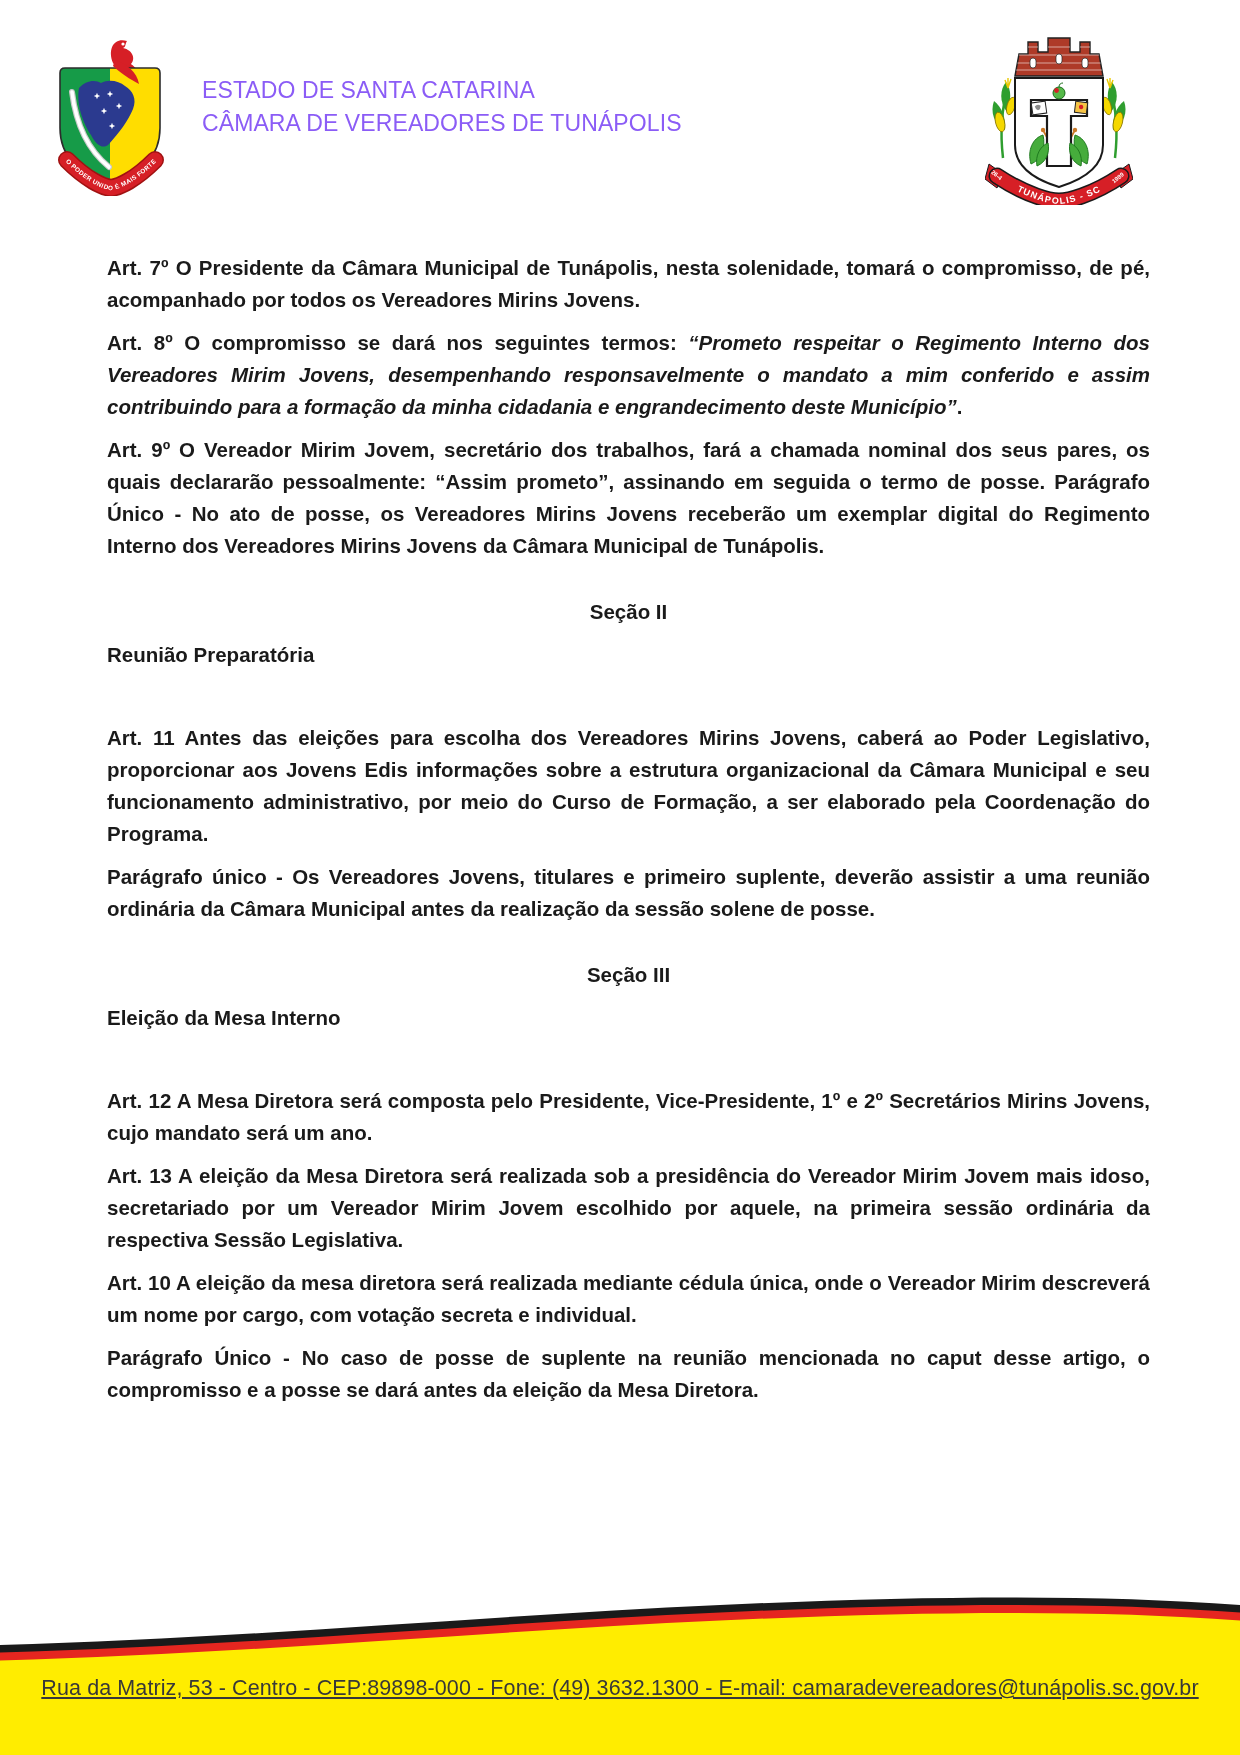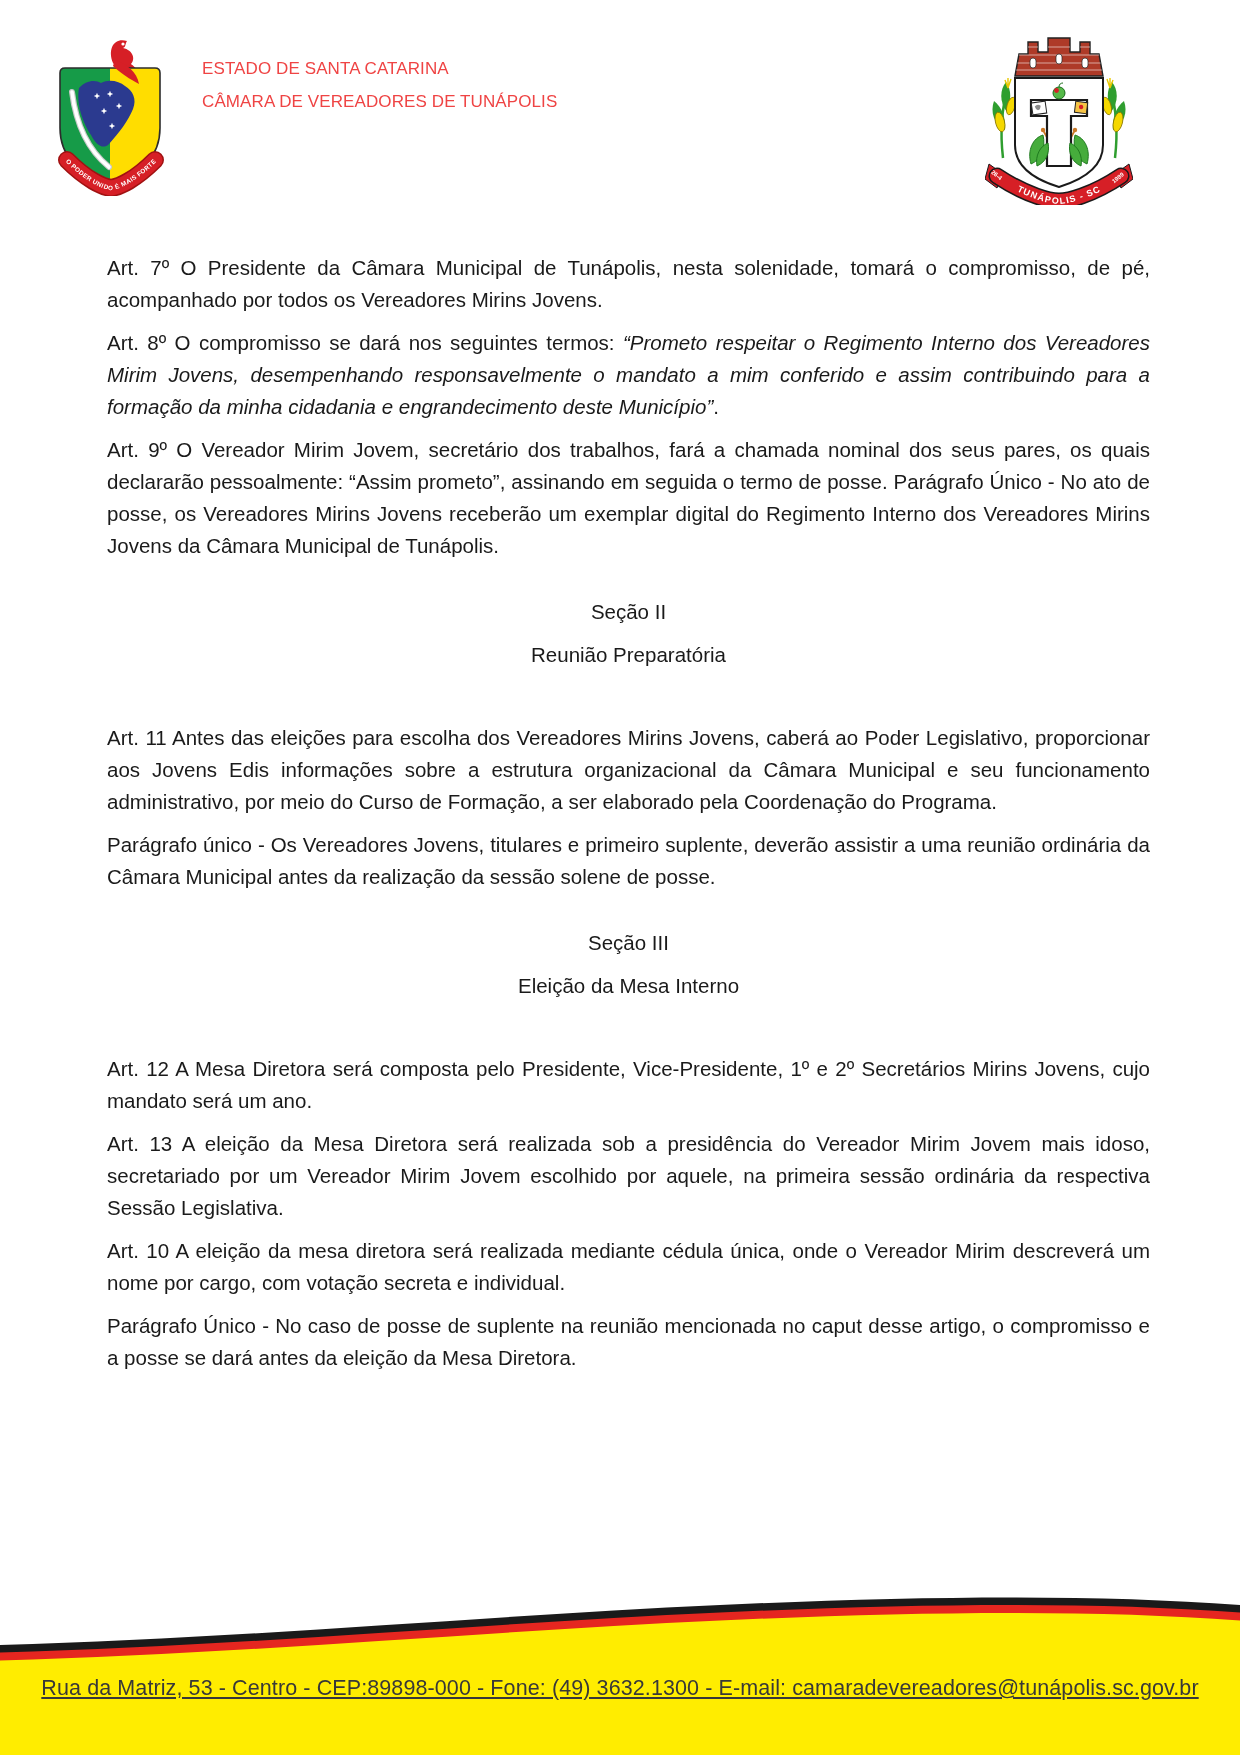--- a/index.html
+++ b/index.html
@@ -10,32 +10,32 @@
     margin: 0 auto;
     background: #ffffff;
     overflow: hidden;
     font-family: "Liberation Sans", sans-serif;
     color: #1a1a1a;
   }
   
   .logo-left  { position: absolute; left: 57px;  top: 36px; width: 108px; height: 160px; }
   .logo-right { position: absolute; left: 985px; top: 30px; width: 148px; height: 175px; }
   .org {
-    position: absolute; left: 202px; top: 52px;
-    font-size: 17px; line-height: 33px; color: #ef4444; letter-spacing: 0.1px;
+    position: absolute; left: 202px; top: 74px;
+    font-size: 23px; line-height: 33px; color: #8b5cf6; letter-spacing: 0.1px;
   }
   
   .doc {
     position: absolute; left: 107px; top: 252px; width: 1043px;
-    font-size: 20.5px; line-height: 32px; color: #1a1a1a;
+    font-size: 20.5px; line-height: 32px; color: #1a1a1a; font-weight: bold;
   }
   .doc p.para { margin: 0 0 11px 0; text-align: justify; }
   .doc p.para em { font-style: italic; }
   .doc .section-title    { text-align: center; margin: 34px 0 11px 0; }
-  .doc .section-subtitle { text-align: center; margin: 0 0 51px 0; }
+  .doc .section-subtitle { text-align: left; margin: 0 0 51px 0; }
   
   .wave { position: absolute; left: 0; bottom: 0; width: 1240px; height: 160px; display: block; }
   .addr {
     position: absolute; left: 0; bottom: 54px; width: 100%;
     text-align: center; font-size: 21.5px; color: #383838; letter-spacing: 0.1px; text-decoration: underline;
   }
 </style>
 </head>
 <body>
 

